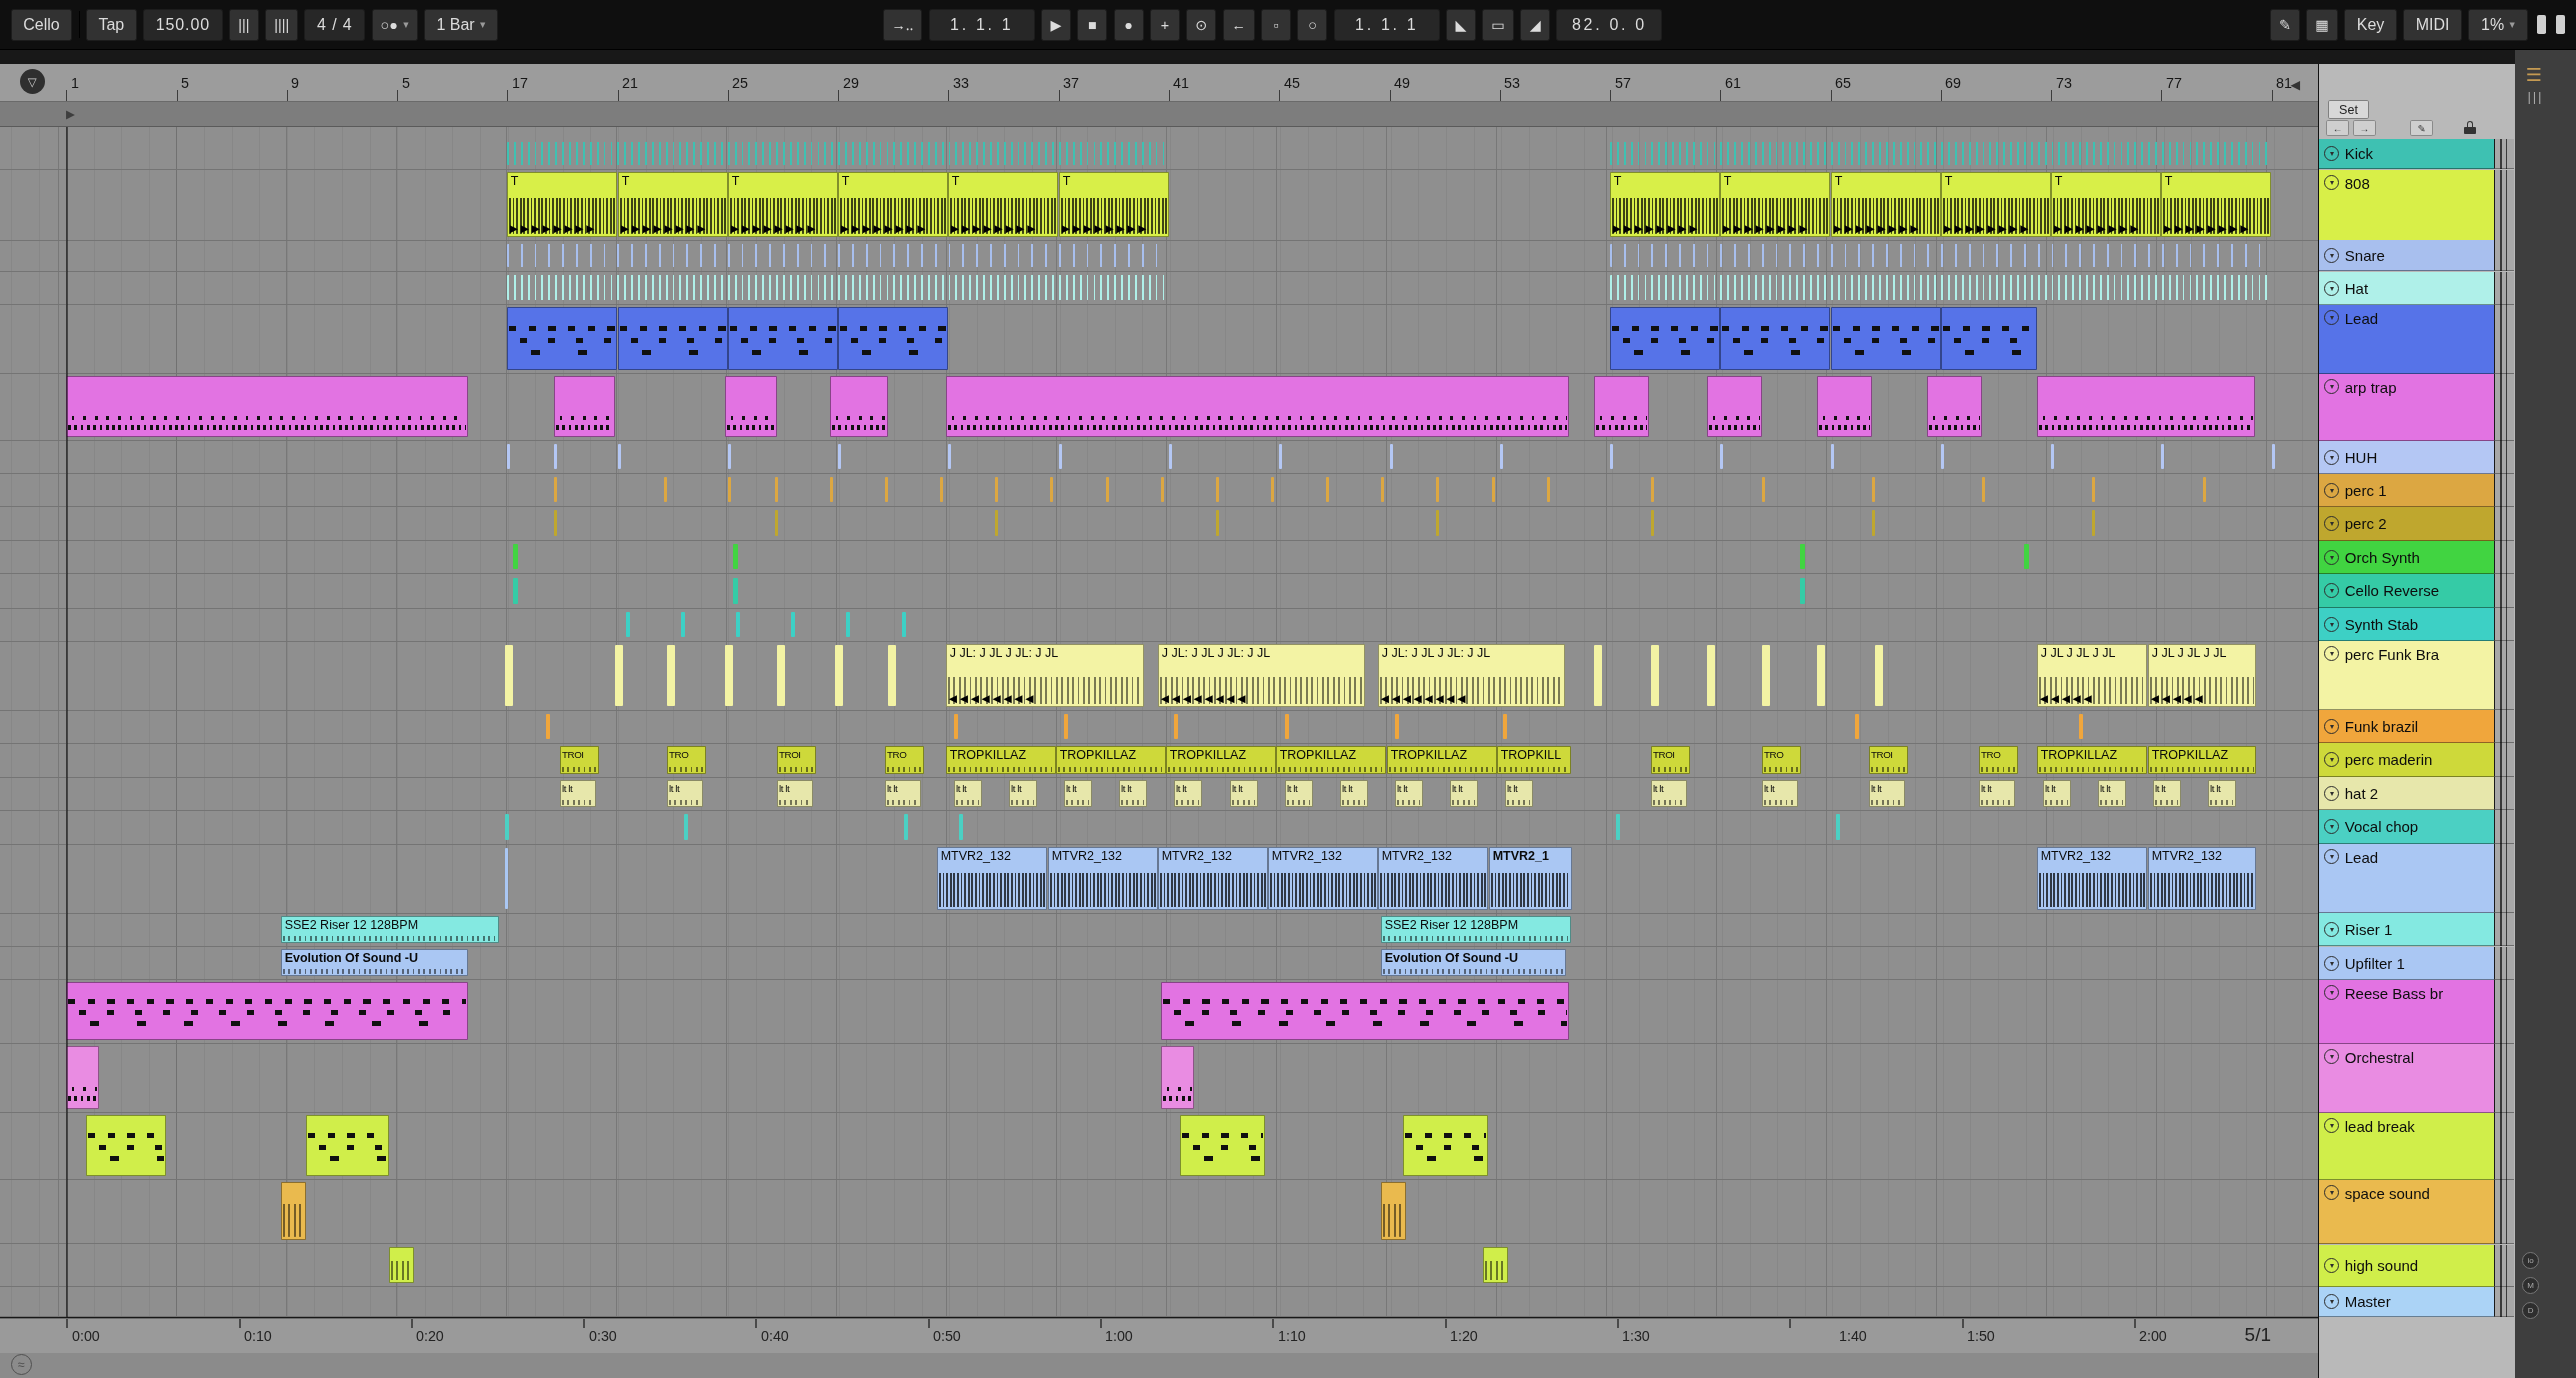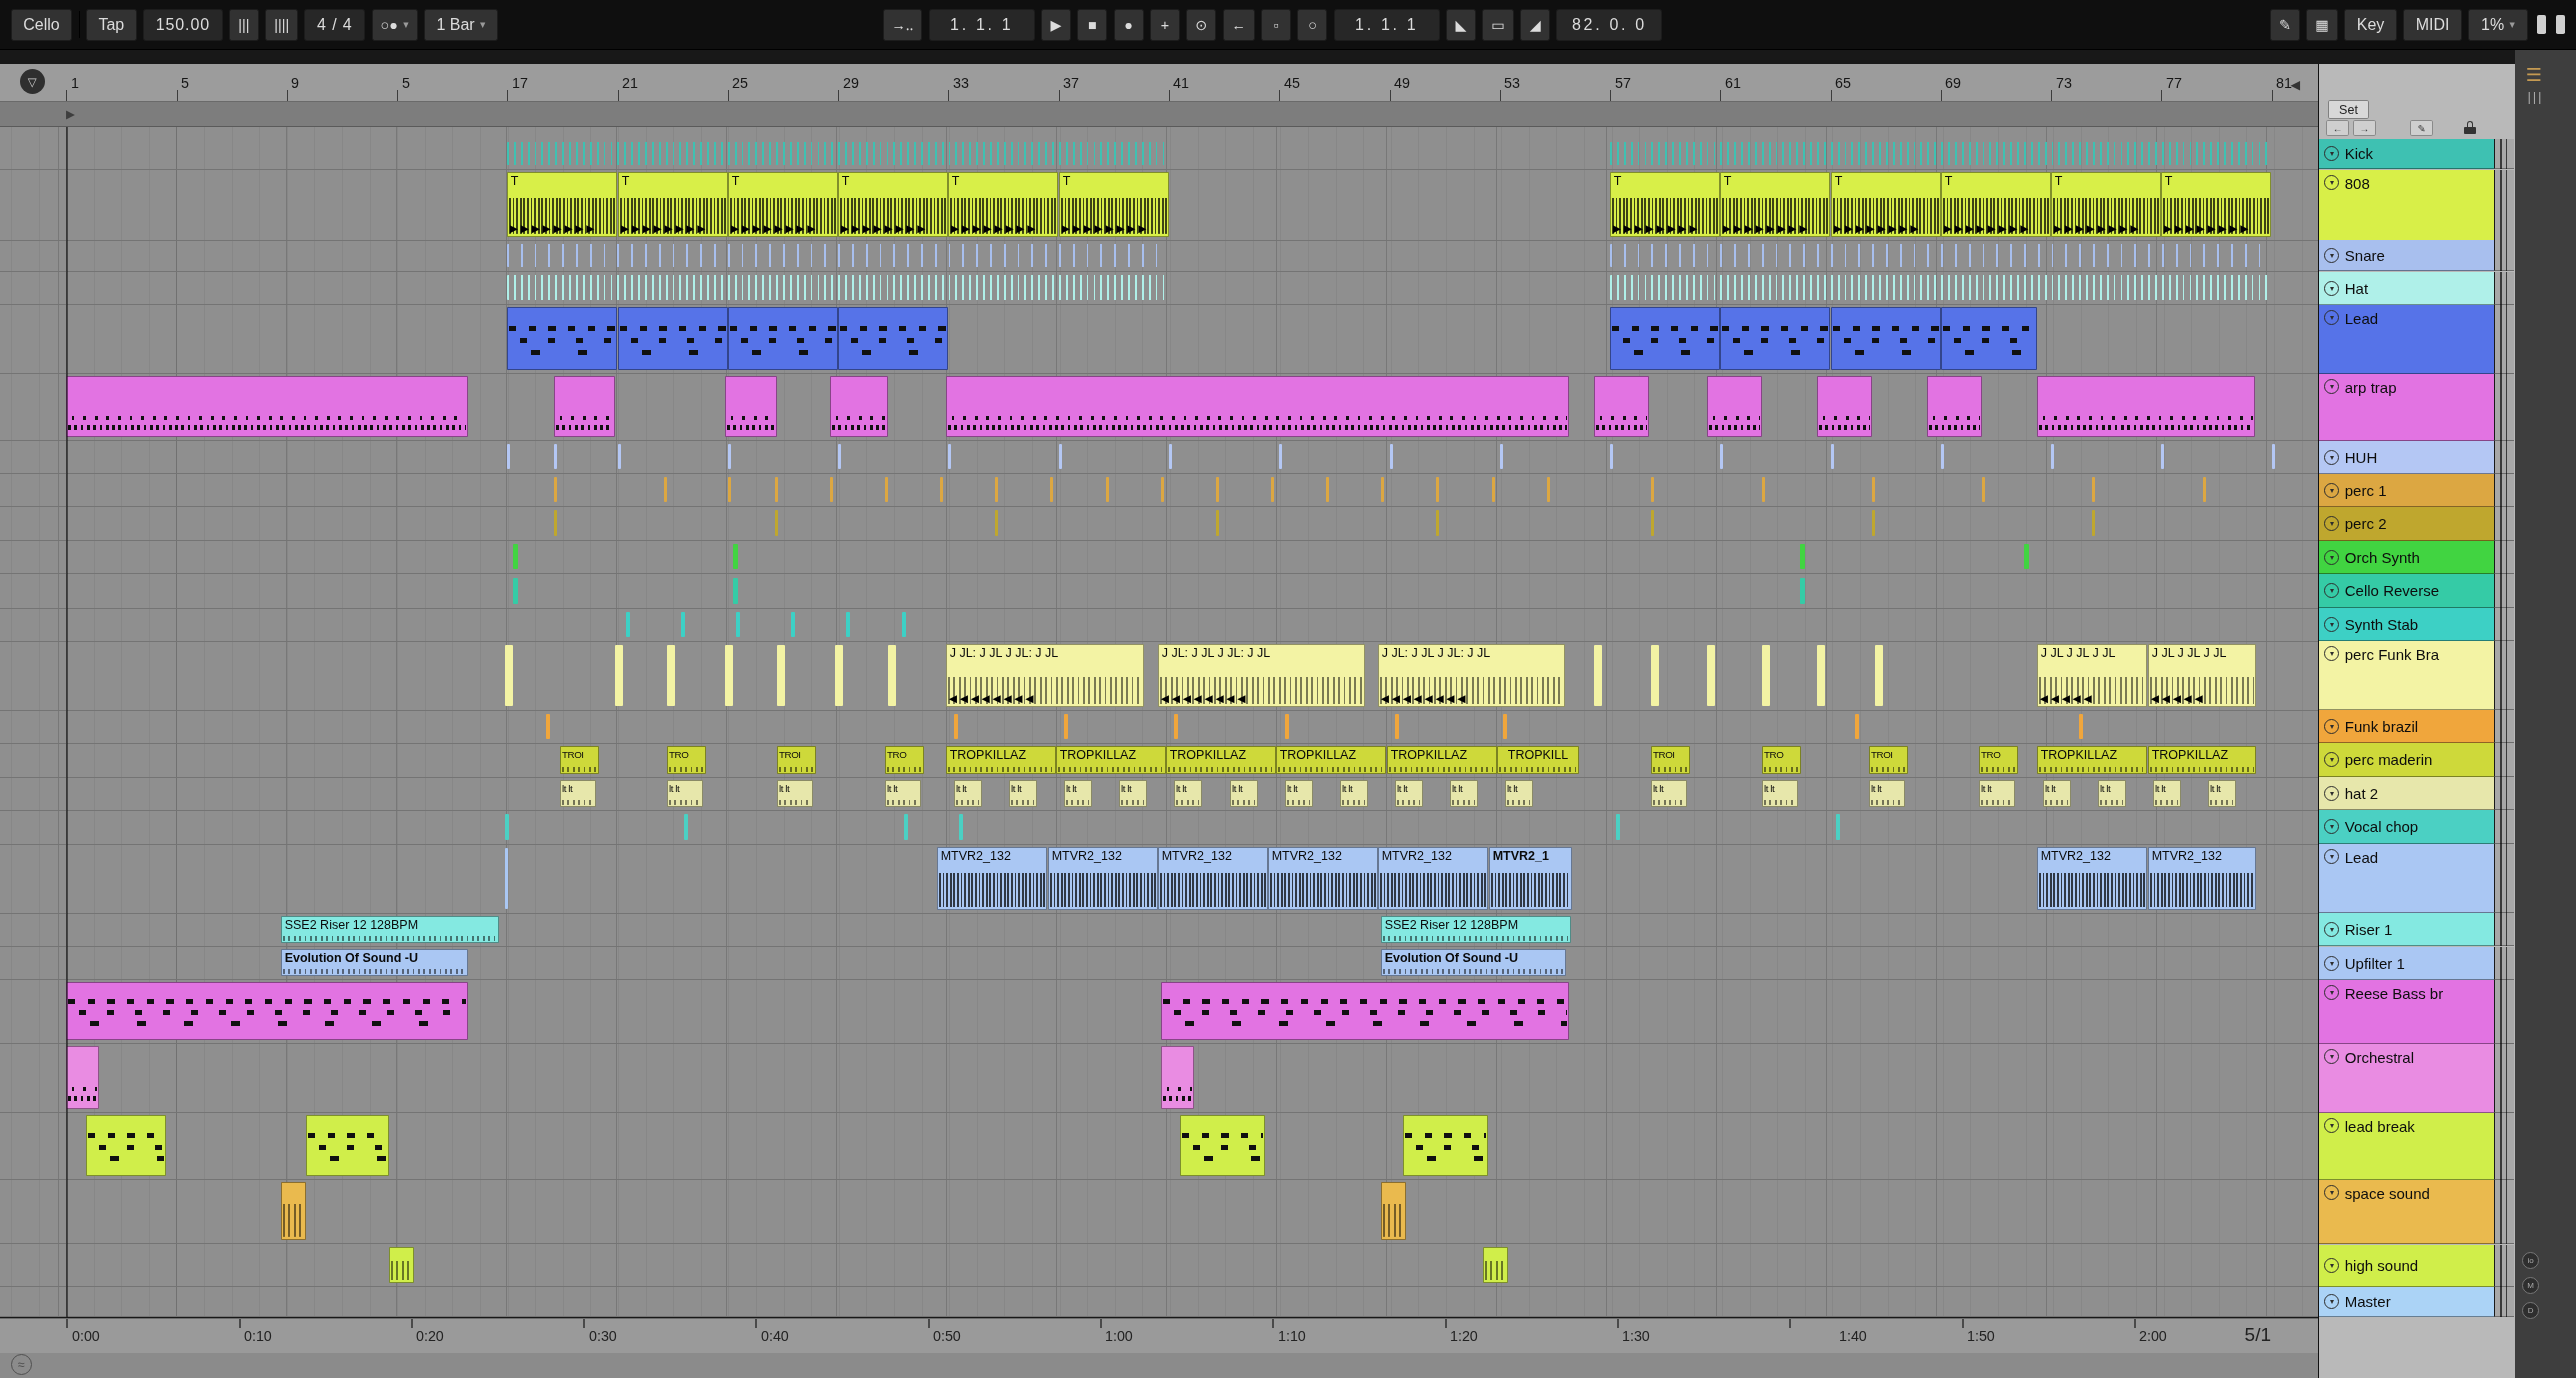--- a/index.html
+++ b/index.html
@@ -531,21 +531,21 @@
           <div class="bd"></div>
         </div>
         <div class="clip audio labeled" style="left: 1276px; width: 110px; --c: #ced93a;">
           <div class="hd">TROPKILLAZ</div>
           <div class="bd"></div>
         </div>
         <div class="clip audio labeled" style="left: 1387px; width: 110px; --c: #ced93a;">
           <div class="hd">TROPKILLAZ</div>
           <div class="bd"></div>
         </div>
-        <div class="clip audio labeled" style="left: 1497px; width: 82px; text-align: center; --c: #ced93a;">
+        <div class="clip audio labeled" style="left: 1497px; width: 74px; --c: #ced93a;">
           <div class="hd">TROPKILL</div>
           <div class="bd"></div>
         </div>
         <div class="clip audio small labeled" style="left: 1651px; width: 39px; --c: #ced93a;">
           <div class="hd">TROI</div>
           <div class="bd"></div>
         </div>
         <div class="clip audio small labeled" style="left: 1762px; width: 39px; --c: #ced93a;">
           <div class="hd">TRO</div>
           <div class="bd"></div>

